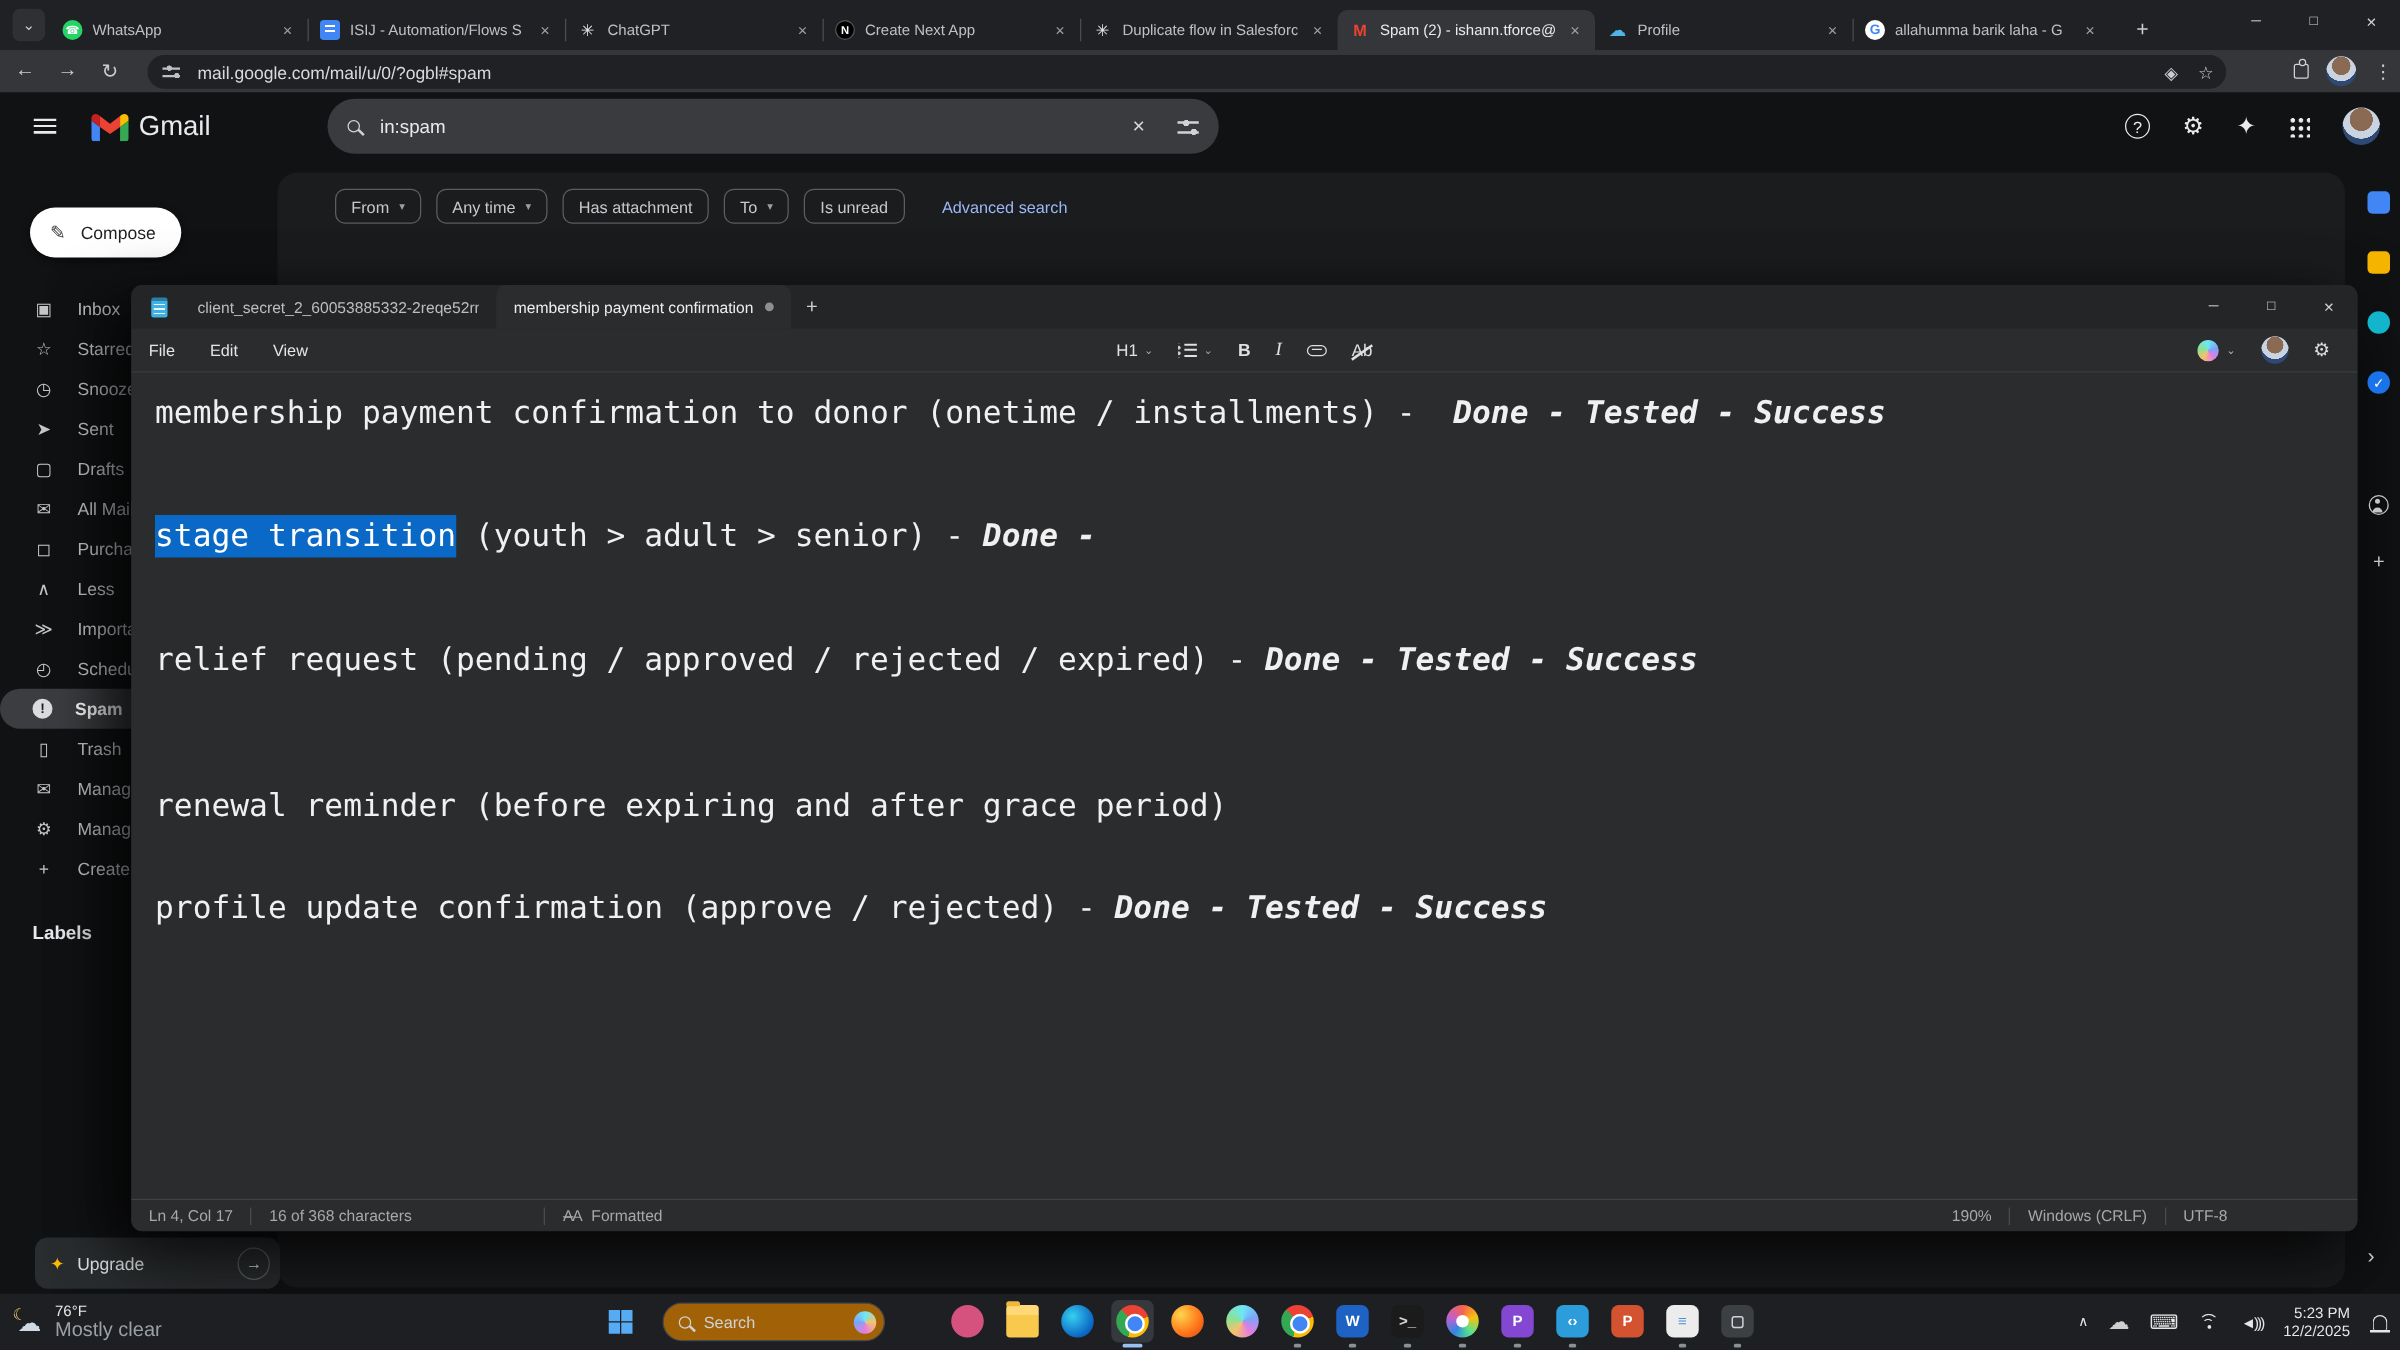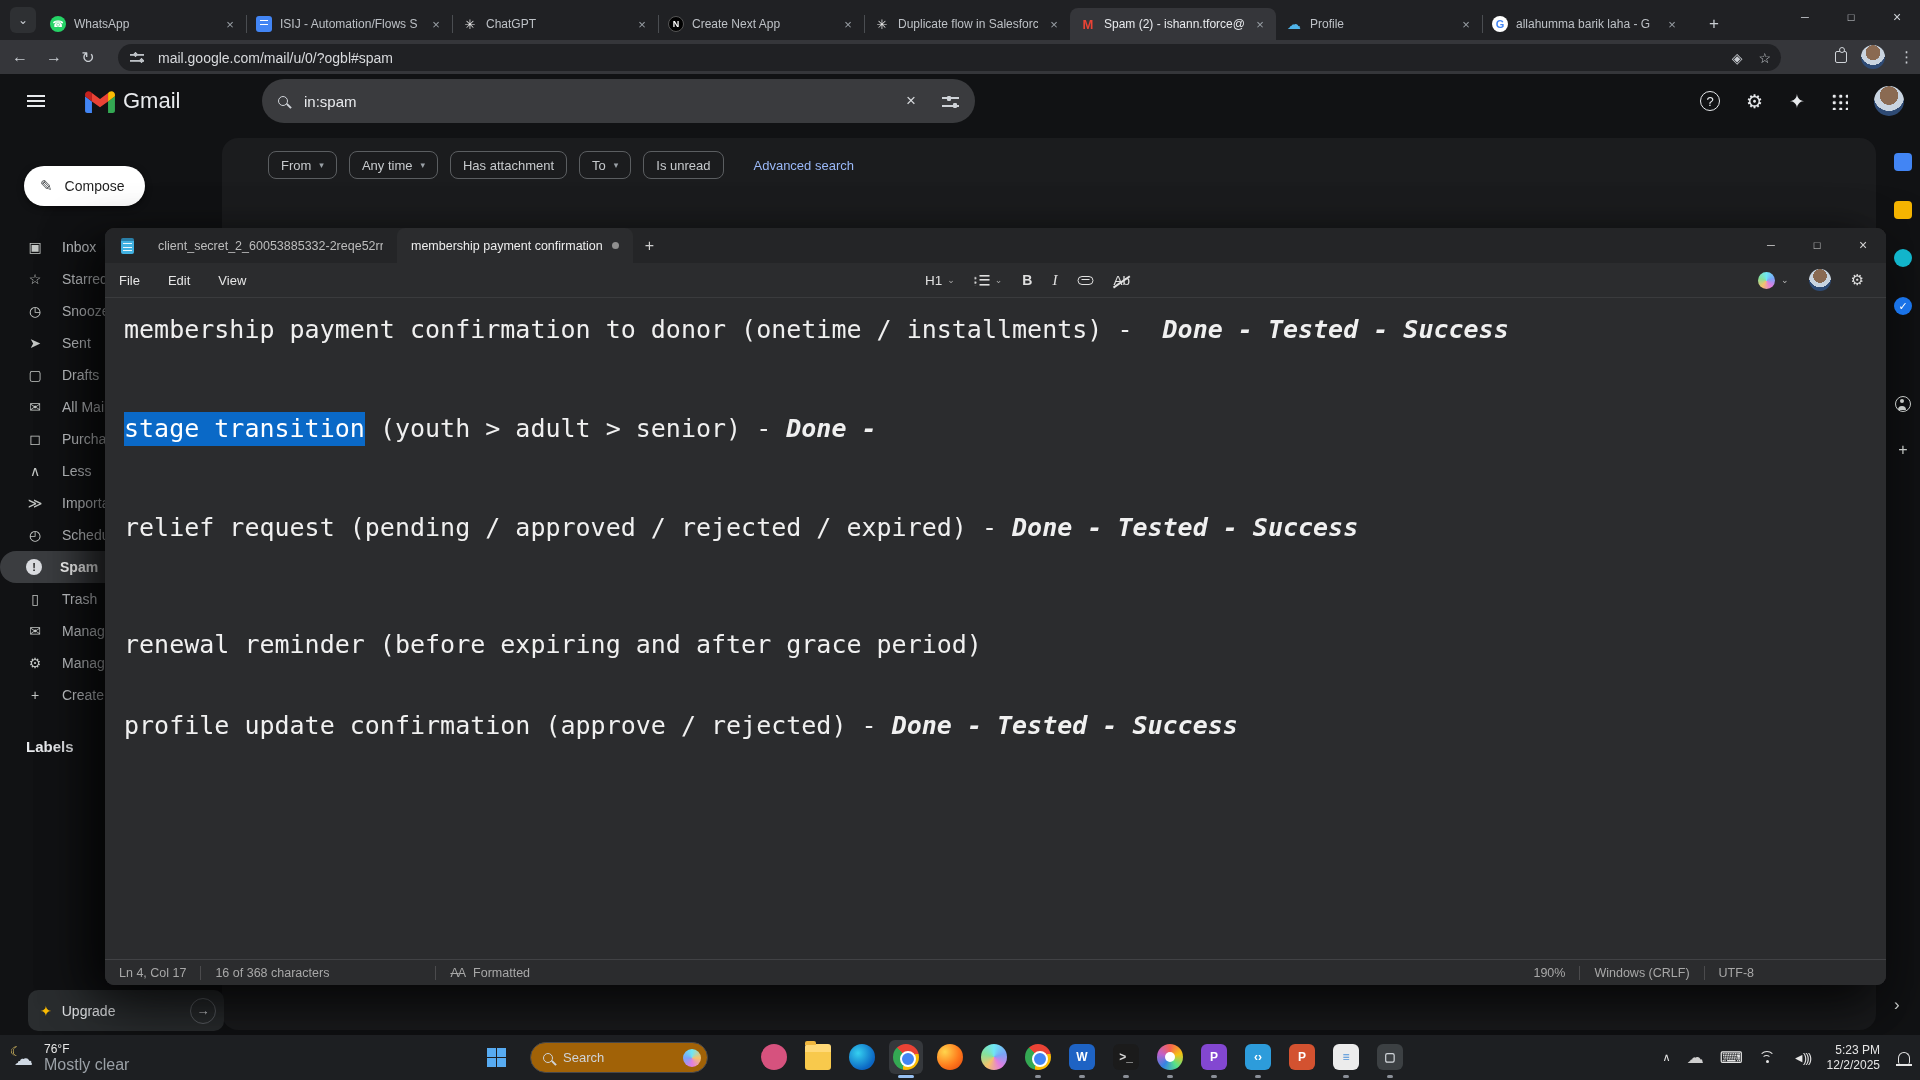--- a/index.html
+++ b/index.html
@@ -40,21 +40,21 @@
       radial-gradient(circle,#bdc1c6 2px,transparent 2.3px) 8px 5px/7px 7px no-repeat; }
   .url-text { color:#d8dadd; font-size:14px; margin-left:12px; flex:1; }
   .pill-ico { color:#c9cdd2; font-size:14px; margin-left:16px; }
   .toolbar-right { position:absolute; right:6px; top:0; height:34px; display:flex; align-items:center; gap:14px; }
   .puzzle { width:12px; height:12px; border:1.6px solid #cfd3d8; border-radius:2px; position:relative; }
   .puzzle::before { content:""; position:absolute; top:-5px; left:2.5px; width:4px; height:4px; border:1.6px solid #cfd3d8; border-radius:50%; background:#35363a; }
   .avatar { width:24px; height:24px; border-radius:50%; background:radial-gradient(circle at 50% 32%, #8a6a52 0 36%, #c9d4e0 37% 60%, #2e4a74 61%); }
   .vdots { color:#c9cdd2; font-size:15px; letter-spacing:0; }
 
   
-  .gmail-header { position:absolute; top:74px; left:0; width:1920px; height:54px; background:#111214; display:flex; align-items:center;gap:12px; }
+  .gmail-header { position:absolute; top:74px; left:0; width:1920px; height:54px; background:#111214; display:flex; align-items:center; }
   .burger { width:18px; height:12px; margin-left:27px; background:linear-gradient(#e8eaed 0 2px, transparent 2px 5px, #e8eaed 5px 7px, transparent 7px 10px, #e8eaed 10px 12px); }
   .gmail-logo { display:flex; align-items:center; gap:8px; margin-left:28px; }
   .gmail-logo svg { width:30px; height:23px; }
   .gmail-word { color:#e8eaed; font-size:22px; }
   .gsearch { position:absolute; left:262px; top:5px; width:713px; height:44px; border-radius:22px; background:#3a3b3e; display:flex; align-items:center; padding:0 16px; }
   .mag { width:10px; height:10px; border:1.8px solid #cfd3d8; border-radius:50%; position:relative; flex:0 0 auto; }
   .mag::after { content:""; position:absolute; width:6px; height:1.8px; background:#cfd3d8; transform:rotate(45deg); right:-5px; bottom:-2px; }
   .gsearch input { background:transparent; border:none; outline:none; color:#e8eaed; font-size:15px; margin-left:16px; flex:1; font-family:"Liberation Sans",sans-serif; }
   .gs-clear { color:#d5d8db; font-size:17px; margin-right:26px; }
   .tune { width:17px; height:13px; background:
@@ -108,21 +108,21 @@
   .np-appico::after { content:""; position:absolute; left:2px; right:2px; top:5px; bottom:2px; background:repeating-linear-gradient(#e8f6fc 0 1.3px, transparent 1.3px 3.6px); }
   .np-tab { height:35px; display:flex; align-items:center; gap:9px; padding:0 14px; font-size:12.5px; color:#bdbdbd; max-width:280px; border-radius:8px 8px 0 0; }
   .np-tab .t { white-space:nowrap; overflow:hidden; max-width:225px; }
   .np-tab.active { background:#2b2c2e; color:#ededed; }
   .np-dirty { width:7px; height:7px; border-radius:50%; background:#8f8f8f; flex:0 0 7px; }
   .np-newtab { margin-left:12px; color:#cfcfcf; font-size:16px; }
   .np-winctl { margin-left:auto; display:flex; align-self:flex-start; }
   .np-winctl span { width:46px; height:33px; display:flex; align-items:center; justify-content:center; color:#d4d4d4; font-size:11px; }
   .np-menubar { height:34px; display:flex; align-items:center; position:relative; background:#2b2c2e; }
   .np-menu-item { padding:0 14px; font-size:13px; color:#e6e6e6; }
-  .np-fmtbar { position:absolute; left:50%; transform:translateX(-50%); display:flex; align-items:center; gap:20px; color:#e0e0e0;margin-left:32px; }
+  .np-fmtbar { position:absolute; left:50%; transform:translateX(-50%); display:flex; align-items:center; gap:20px; color:#e0e0e0; }
   .fmt { font-size:13.5px; display:flex; align-items:center; gap:5px; }
   .fmt .car { font-size:9px; color:#aaa; }
   .fmt-b { font-weight:bold; font-size:14px; }
   .fmt-i { font-style:italic; font-family:"Liberation Serif",serif; font-size:15px; }
   .fmt-list { width:15px; height:11px; background:
       linear-gradient(#e0e0e0,#e0e0e0) 5px 0/10px 1.6px no-repeat,
       linear-gradient(#e0e0e0,#e0e0e0) 5px 4.5px/10px 1.6px no-repeat,
       linear-gradient(#e0e0e0,#e0e0e0) 5px 9px/10px 1.6px no-repeat,
       radial-gradient(circle,#e0e0e0 1.2px,transparent 1.4px) -4px -3.6px/9px 4.5px repeat-y; }
   .fmt-link { width:16px; height:9px; border:1.6px solid #e0e0e0; border-radius:5px; position:relative; }
@@ -135,21 +135,21 @@
   .np-gear { color:#dcdcdc; font-size:15px; }
   .np-editor { position:absolute; left:0; right:0; top:69px; bottom:26px; background:#2b2c2e; border-top:1px solid #3a3b3d; }
   .np-line { position:absolute; left:19px; white-space:pre; font-family:"DejaVu Sans Mono","Liberation Mono",monospace; font-size:25px; line-height:31px; color:#f0f0f0; }
   .run-bold-italic { font-weight:bold; font-style:italic; }
   .run-selected { background:#0a69c7; color:#fff; padding:2px 0 3px; }
   .np-status { position:absolute; left:0; right:0; bottom:0; height:26px; background:#2b2c2e; border-top:1px solid #414245; display:flex; align-items:center; font-size:12.5px; color:#a8a8a8; }
   .st-item { padding:0 14px; white-space:nowrap; }
   .st-sep { width:1px; height:14px; background:#4b4b4d; }
   .st-fmt-group { display:flex; align-items:center; gap:7px; margin-left:92px; padding:0 14px; border-left:1px solid #4b4b4d; }
   .st-fmt-ico s { margin-right:-1px; }
-  .st-right { margin-left:auto; display:flex; align-items:center; padding-right:118px; }
+  .st-right { margin-left:auto; display:flex; align-items:center; padding-right:90px; }
 
   
   .taskbar { position:absolute; left:0; bottom:0; width:1920px; height:45px; background:#1d1f22; z-index:100; }
   .weather { position:absolute; left:10px; top:0; height:45px; display:flex; align-items:center; gap:8px; }
   .weather .wico { position:relative; width:26px; height:22px; }
   .weather .wico .moon { position:absolute; left:0; top:-3px; color:#f3d26a; font-size:13px; }
   .weather .wico .cloud { position:absolute; left:4px; top:0px; color:#cfd8e3; font-size:19px; }
   .weather .txt .t1 { color:#e8e8e8; font-size:12px; }
   .weather .txt .t2 { color:#9aa0a6; font-size:16px; }
   .start-btn { position:absolute; left:487px; top:13px; width:19px; height:19px; display:grid; grid-template-columns:9px 9px; grid-template-rows:9px 9px; gap:1px; }

